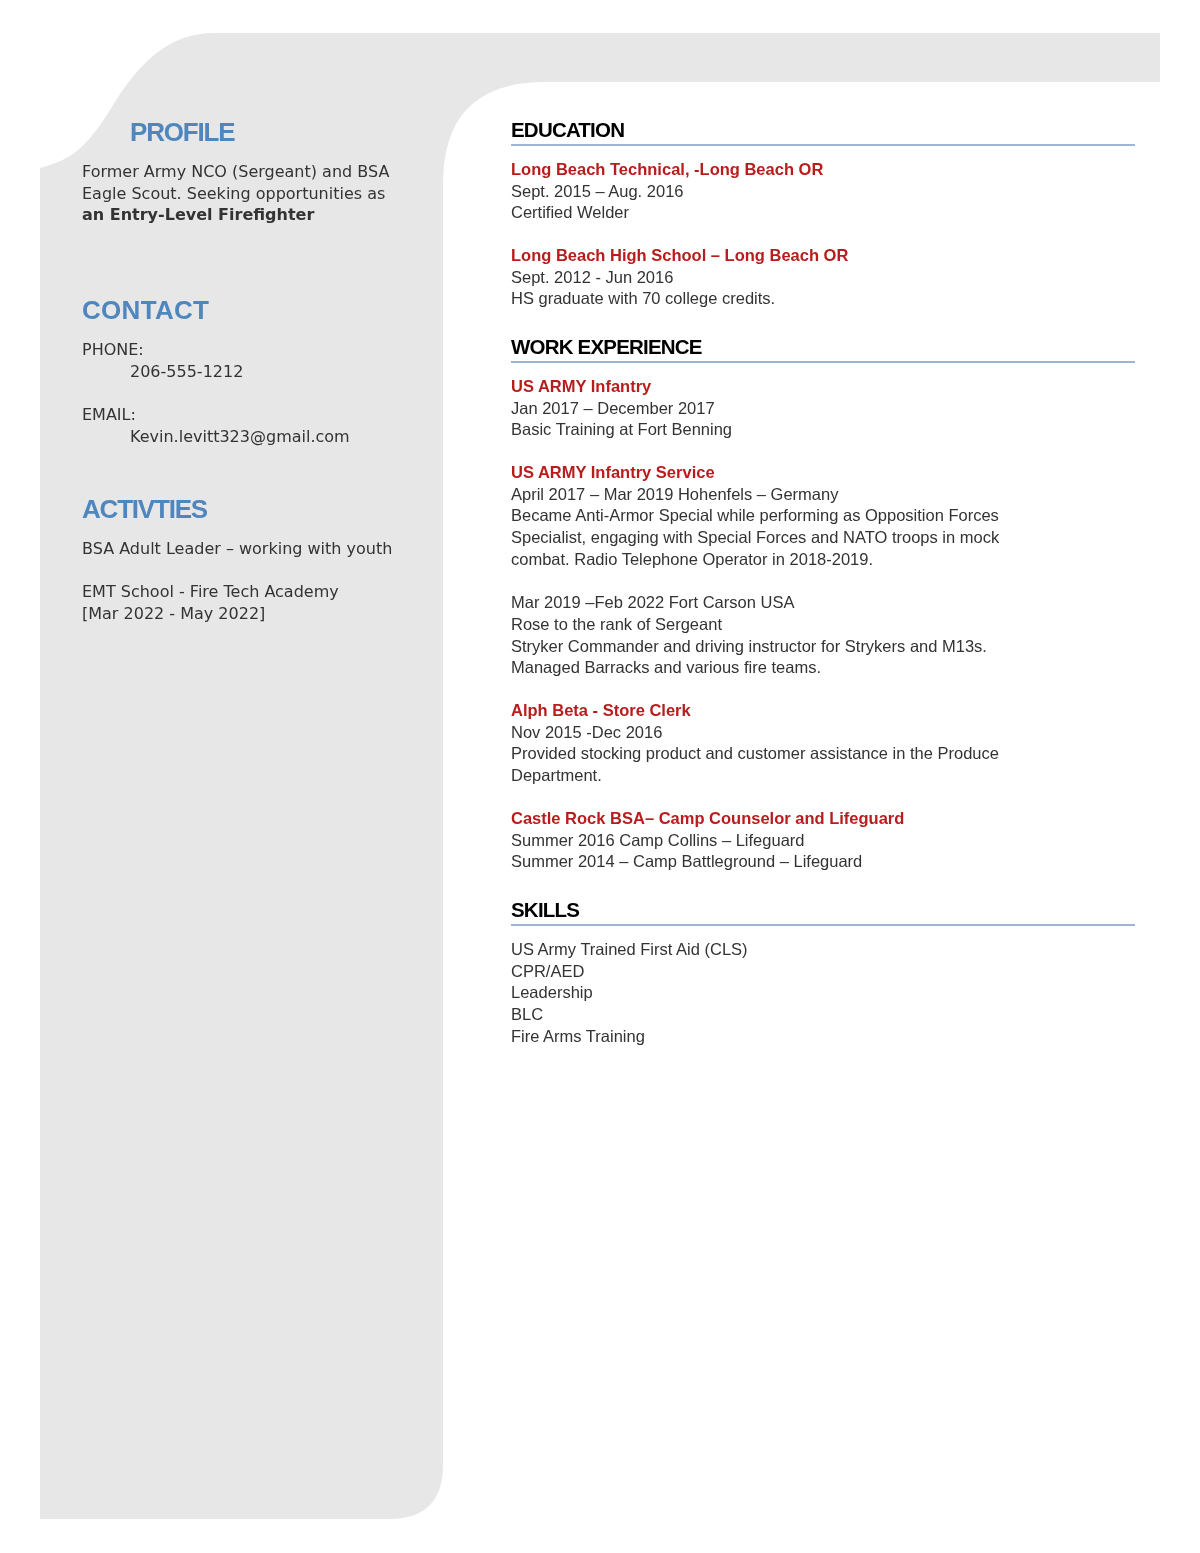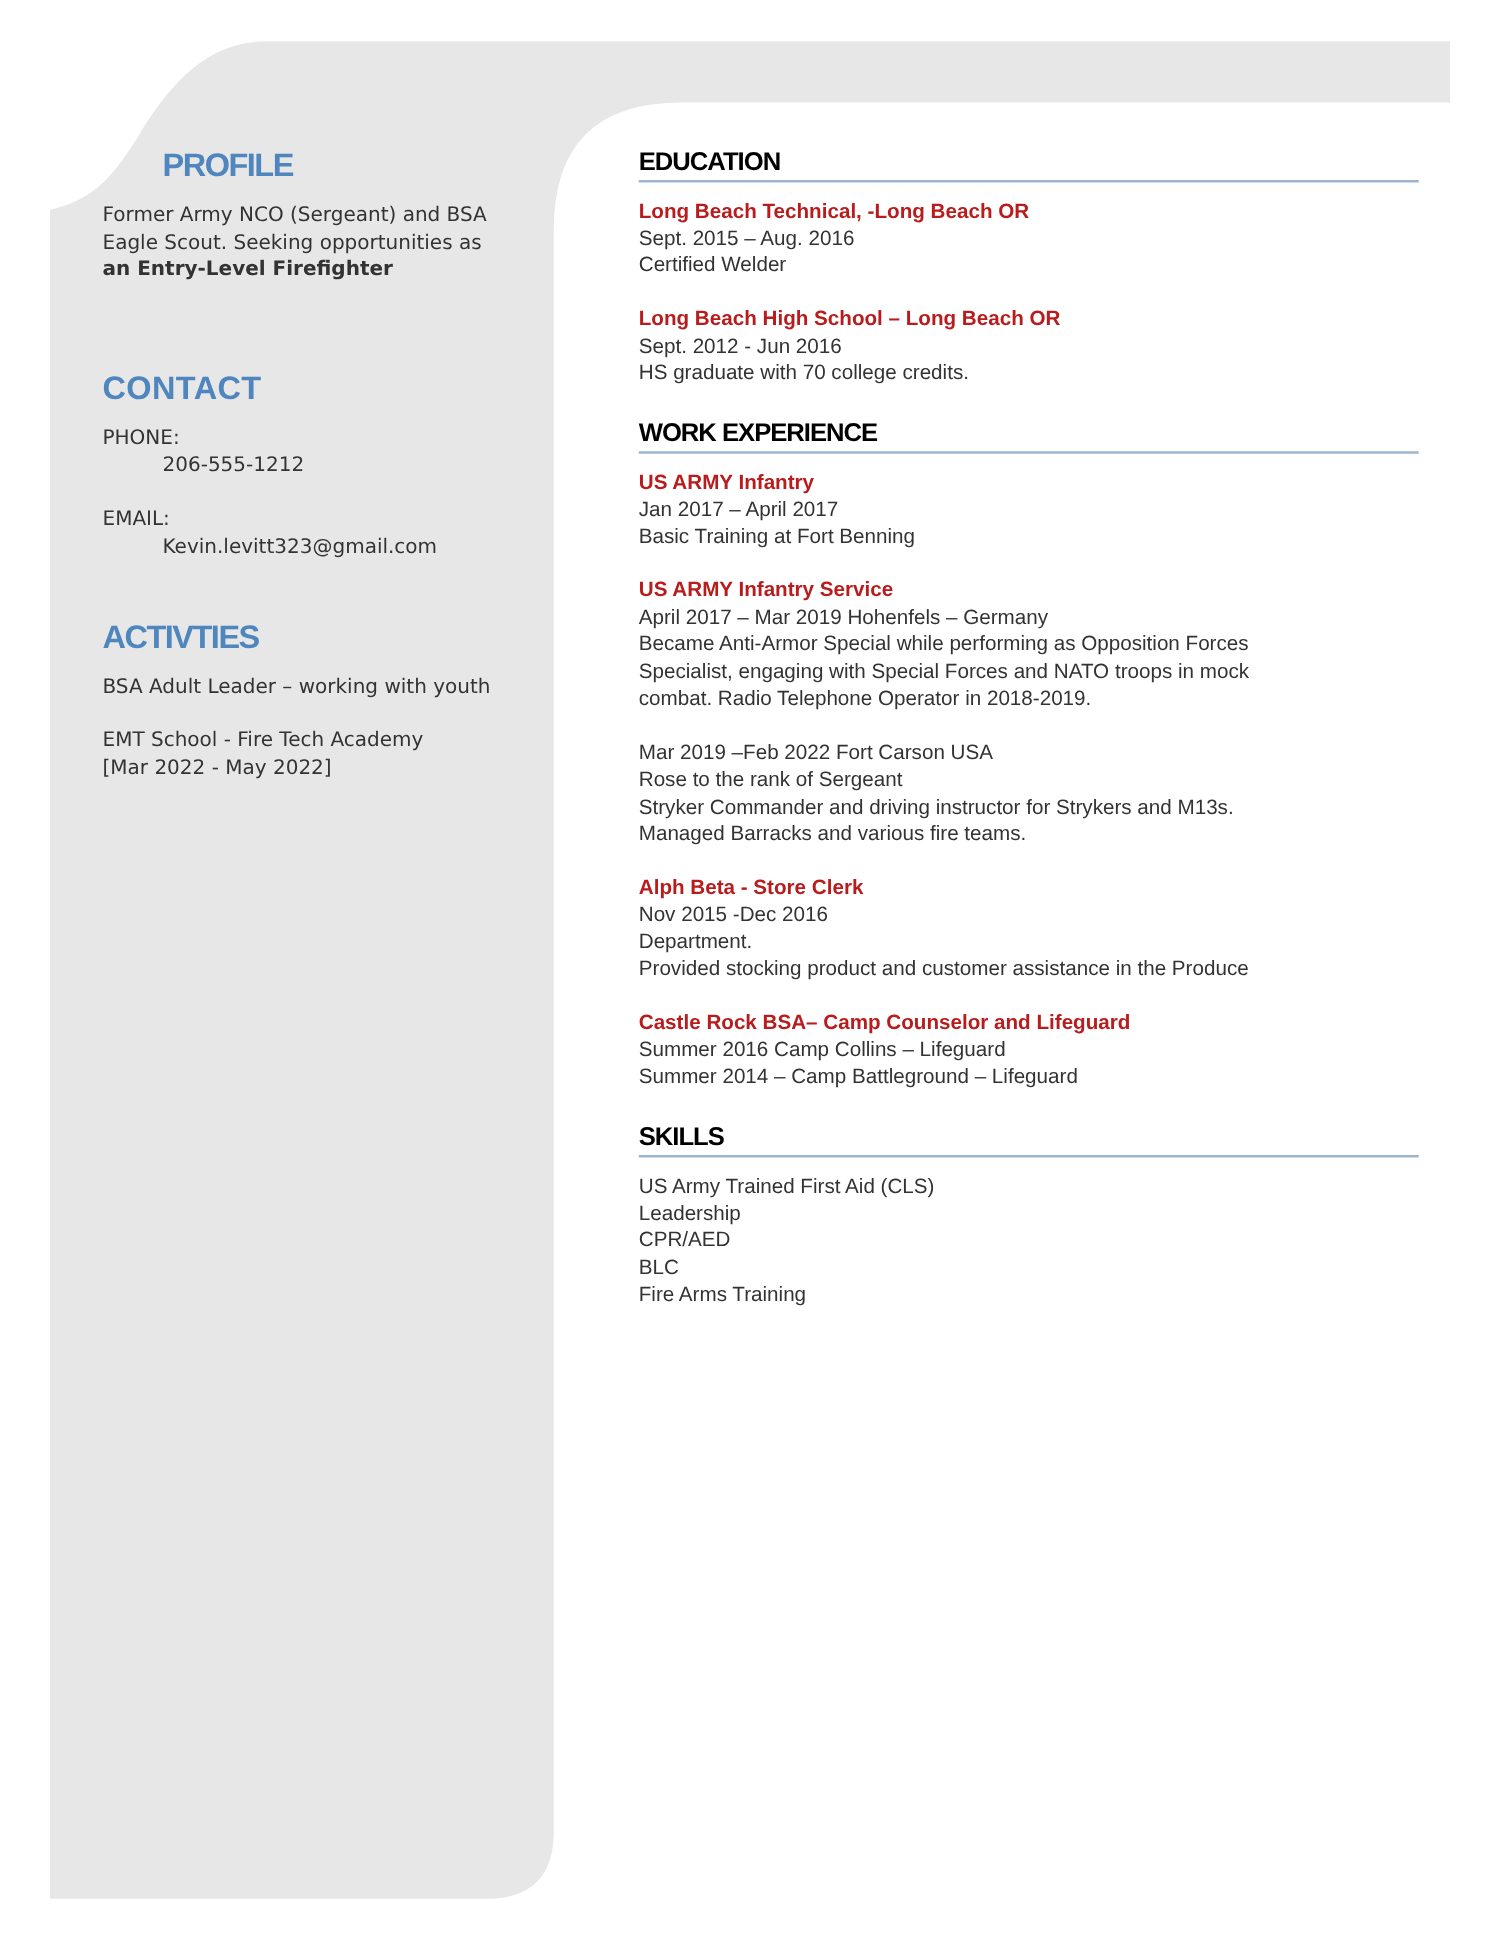--- a/index.html
+++ b/index.html
@@ -157,53 +157,53 @@
     <span class="entry-title">Long Beach High School – Long Beach OR</span>
     <span class="entry-line">Sept. 2012 - Jun 2016</span>
     <span class="entry-line">HS graduate with 70 college credits.</span>
   </div>
 
   <h2 class="section-heading" style="top:335px;">WORK EXPERIENCE</h2>
   <div class="section-rule" style="top:361px;"></div>
 
   <div class="entry" style="top:376px;">
     <span class="entry-title">US ARMY Infantry</span>
-    <span class="entry-line">Jan 2017 – April 2017</span>
+    <span class="entry-line">Jan 2017 – December 2017</span>
     <span class="entry-line">Basic Training at Fort Benning</span>
   </div>
 
   <div class="entry" style="top:462px;">
     <span class="entry-title">US ARMY Infantry Service</span>
     <span class="entry-line">April 2017 – Mar 2019 Hohenfels – Germany</span>
     <span class="entry-line">Became Anti-Armor Special while performing as Opposition Forces</span>
     <span class="entry-line">Specialist, engaging with Special Forces and NATO troops in mock</span>
     <span class="entry-line">combat.   Radio Telephone Operator in 2018-2019.</span>
     <span class="gap"></span>
     <span class="entry-line">Mar 2019 –Feb 2022 Fort Carson USA</span>
     <span class="entry-line">Rose to the rank of Sergeant</span>
     <span class="entry-line">Stryker Commander and driving instructor for Strykers and M13s.</span>
     <span class="entry-line">Managed Barracks and various fire teams.</span>
   </div>
 
   <div class="entry" style="top:700px;">
     <span class="entry-title">Alph Beta  - Store Clerk</span>
     <span class="entry-line">Nov 2015 -Dec 2016</span>
+    <span class="entry-line">Provided stocking product and customer assistance in the Produce</span>
     <span class="entry-line">Department.</span>
-    <span class="entry-line">Provided stocking product and customer assistance in the Produce</span>
   </div>
 
   <div class="entry" style="top:808px;">
     <span class="entry-title">Castle Rock BSA– Camp  Counselor and  Lifeguard</span>
     <span class="entry-line">Summer 2016 Camp Collins – Lifeguard</span>
     <span class="entry-line">Summer 2014 – Camp Battleground – Lifeguard</span>
   </div>
 
   <h2 class="section-heading" style="top:898px;">SKILLS</h2>
   <div class="section-rule" style="top:924px;"></div>
 
   <div class="entry" style="top:939px;">
     <span class="entry-line">US Army Trained First Aid (CLS)</span>
+    <span class="entry-line">CPR/AED</span>
     <span class="entry-line">Leadership</span>
-    <span class="entry-line">CPR/AED</span>
     <span class="entry-line">BLC</span>
     <span class="entry-line">Fire Arms Training</span>
   </div>
 </main>
 
 </body></html>

